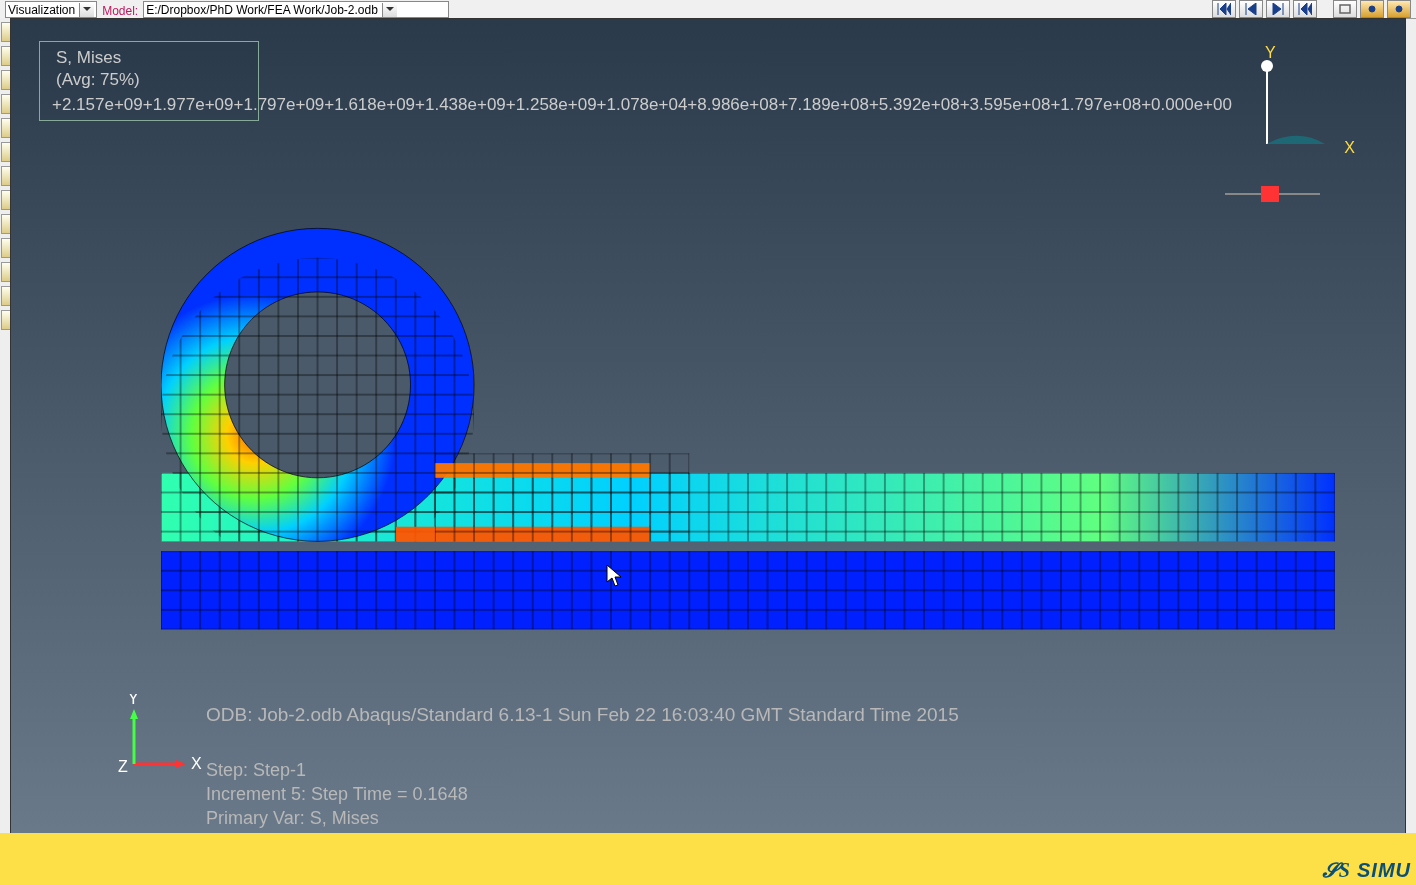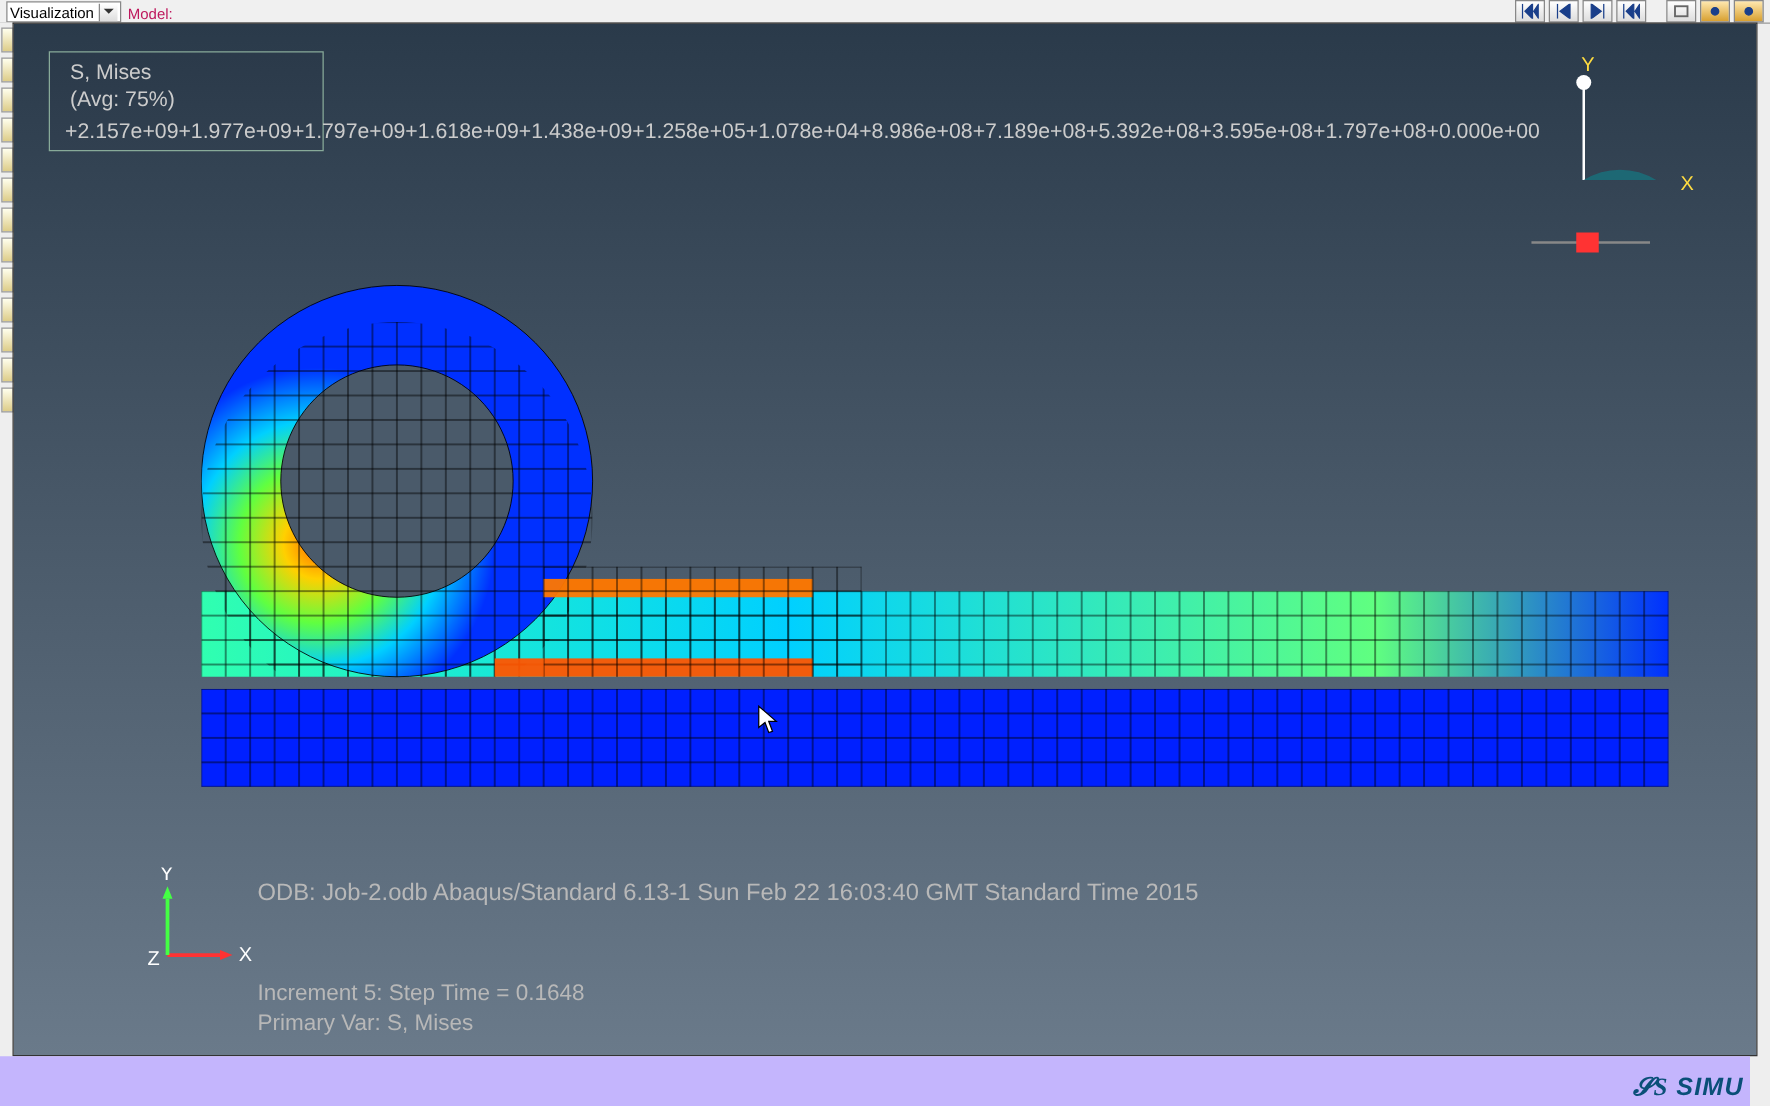--- a/index.html
+++ b/index.html
@@ -7,21 +7,21 @@
   .dd { background:#fff; border:1px solid #888; padding:0 2px; height:15px; display:inline-flex; align-items:center; font-size:12px; cursor:pointer;}
   .dd-arrow { display:inline-block; width:14px; height:14px; background:linear-gradient(#fff,#ddd); border-left:1px solid #888; margin-left:4px; position:relative;}
   .dd-arrow::after { content:""; position:absolute; top:4px; left:3px; border:4px solid transparent; border-top-color:#333;}
   .playback { position:absolute; top:0; right:5px; height:18px; display:flex; align-items:center; gap:3px;}
   .pb-btn { width:22px; height:16px; background:linear-gradient(#fff,#ddd); border:1px solid #888; display:flex; align-items:center; justify-content:center; cursor:pointer; }
   .pb-btn svg { width:14px; height:12px; fill:#1a3f8a; stroke:#1a3f8a;}
   .pb-btn.settings svg { fill:#666; stroke:#666;}
   .viewport-wrap { position:absolute; top:18px; left:10px; right:10px; bottom:40px; background:linear-gradient(to bottom,#2a3a4a 0%, #4a5a6a 50%, #6a7a8a 100%); border:1px solid #333;}
   .left-tool-strip { position:absolute; top:18px; left:0; width:10px; bottom:40px; background:#eee;}
   .left-tool-strip div { width:8px; height:18px; margin:4px 1px; background:linear-gradient(#ffe,#dc8); border:1px solid #999;}
-  .bottom-bar { position:absolute; left:0; right:16px; bottom:0; height:40px; background:#c4b5fd;}
+  .bottom-bar { position:absolute; left:0; right:0; bottom:0; height:52px; background:#fde047;}
   .brand { position:absolute; right:5px; bottom:3px; color:#0a4f78; font-weight:bold; font-size:20px; letter-spacing:1px; font-style:italic;}
 
   
   .legend { position:absolute; top:22px; left:28px; width:206px; border:1px solid #8a9; background:rgba(0,0,0,0.02); color:#d0d0d0; font-size:17px; padding:6px 6px 6px 6px;}
   .legend-title { color:#ccc; margin-bottom:2px; padding-left:10px;}
   .legend-avg { color:#ccc; margin-bottom:6px; padding-left:10px;}
   .legend-scale { display:flex; }
   .color-bar { width:28px; display:flex; flex-direction:column; margin-right:6px; margin-top:8px;}
   .color-bar div { flex:1; height:17.5px;}
   .legend-values { display:flex; flex-direction:row; line-height:17.7px; color:#ccc;}
@@ -48,20 +48,24 @@
 </style>
 </head>
 <body>
 
 <div class="toolbar-strip">
   <span class="dd">
     <span>Visualization</span>
     <span class="dd-arrow"></span>
   </span>
   <span style="color:#be185d;">Model:</span>
+  <span class="dd" style="width:300px;">
+    <span style="white-space:nowrap; overflow:hidden;">E:/Dropbox/PhD Work/FEA Work/Job-2.odb</span>
+    <span class="dd-arrow"></span>
+  </span>
 </div>
 
 <div class="playback">
   <div class="pb-btn">
       <svg viewBox="0 0 14 12">
         <path d="M1 0v12M3 6l6-6v12zM10 6l4-6v12z" fill="#1a3f8a"></path>
       </svg>
     </div>
   <div class="pb-btn">
       <svg viewBox="0 0 14 12">
@@ -131,21 +135,21 @@
         <div style="background:#00d0ff"></div>
         <div style="background:#0080ff"></div>
         <div style="background:#0020ff"></div>
       </div>
       <div class="legend-values">
         <span>+2.157e+09</span>
         <span>+1.977e+09</span>
         <span>+1.797e+09</span>
         <span>+1.618e+09</span>
         <span>+1.438e+09</span>
-        <span>+1.258e+05</span>
+        <span>+1.258e+09</span>
         <span>+1.078e+04</span>
         <span>+8.986e+08</span>
         <span>+7.189e+08</span>
         <span>+5.392e+08</span>
         <span>+3.595e+08</span>
         <span>+1.797e+08</span>
         <span>+0.000e+00</span>
       </div>
     </div>
   </div>
@@ -213,20 +217,21 @@
       <polygon points="60,66 70,70 60,74" fill="#f33"></polygon>
       <text x="75" y="75" fill="#fff" font-size="16">X</text>
       <line x1="18" y1="70" x2="18" y2="25" stroke="#4f4" stroke-width="3"></line>
       <polygon points="14,25 18,15 22,25" fill="#4f4"></polygon>
       <text x="12" y="10" fill="#fff" font-size="16">Y</text>
       <text x="2" y="78" fill="#fff" font-size="16">Z</text>
     </svg>
   </div>
 
   <div class="status" style="left:195px; bottom:14px;">
+    <div>Step: Step-1</div>
     <div>Increment      5: Step Time =   0.1648</div>
     <div>Primary Var: S, Mises</div>
   </div>
 
 </div>
 
 <div class="bottom-bar">
   <div class="brand">
     <span style="font-family:cursive;">𝓢S </span><span>SIMU</span>
   </div>

